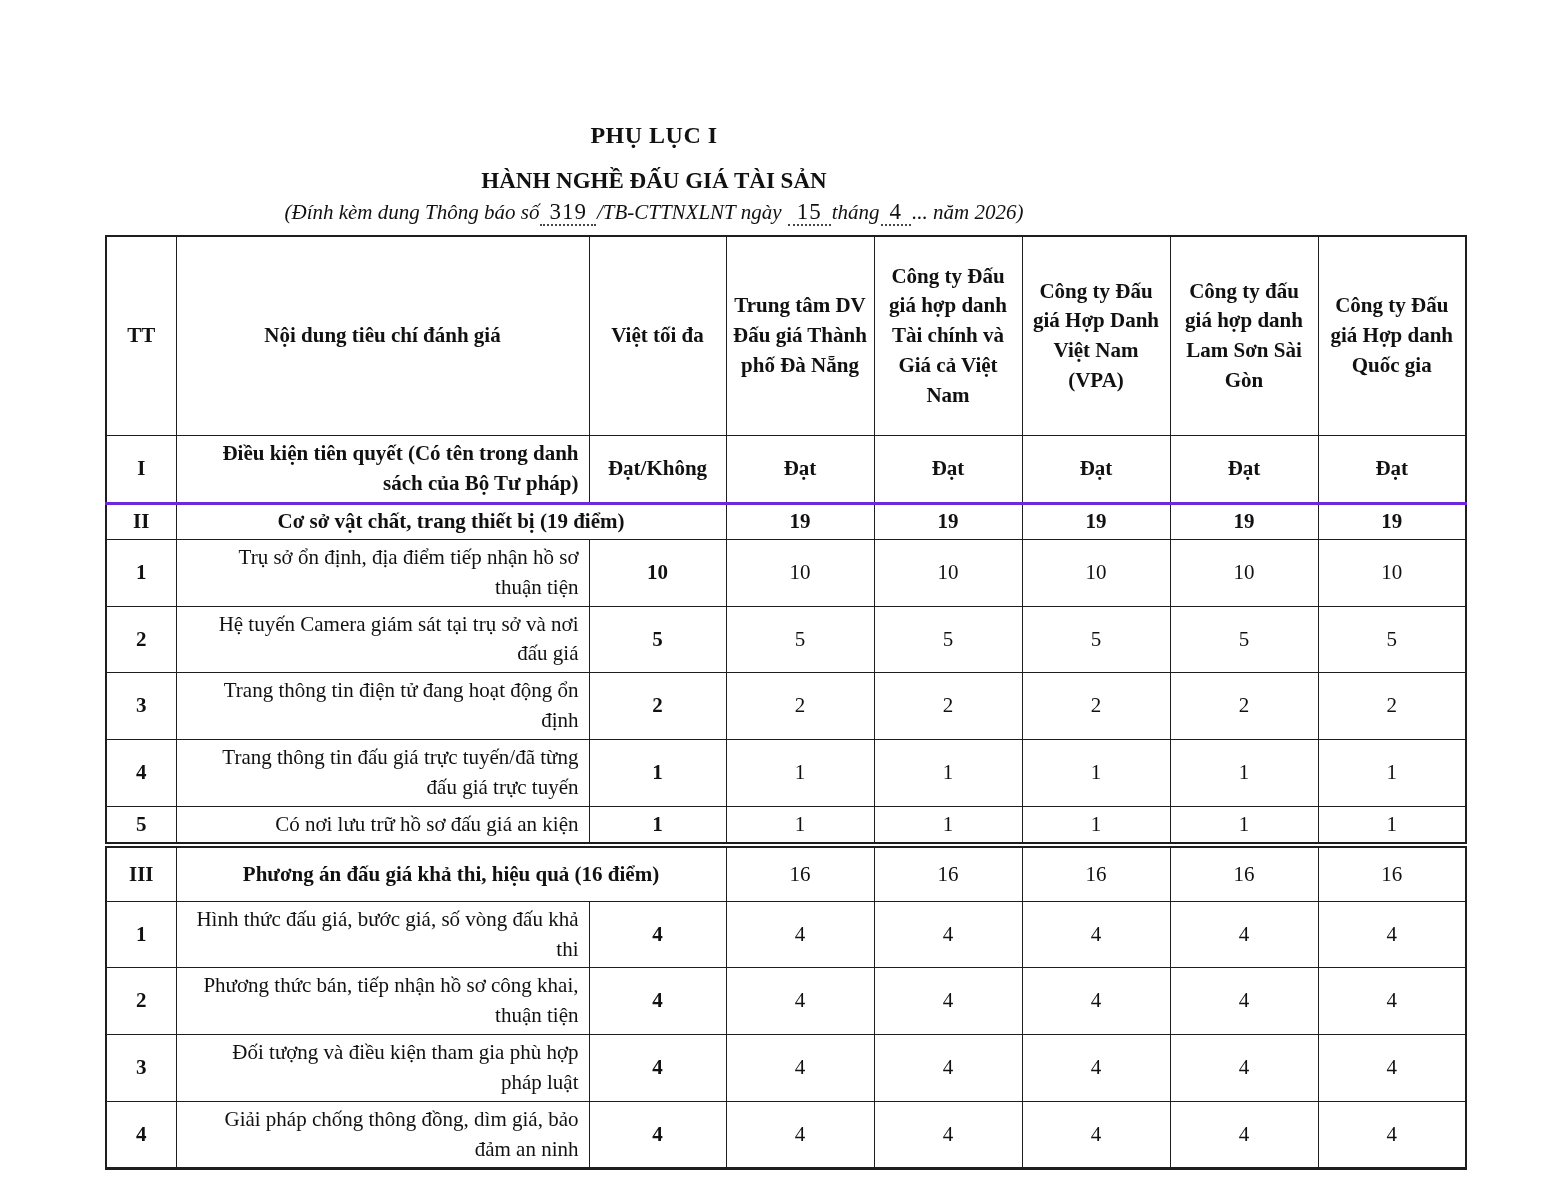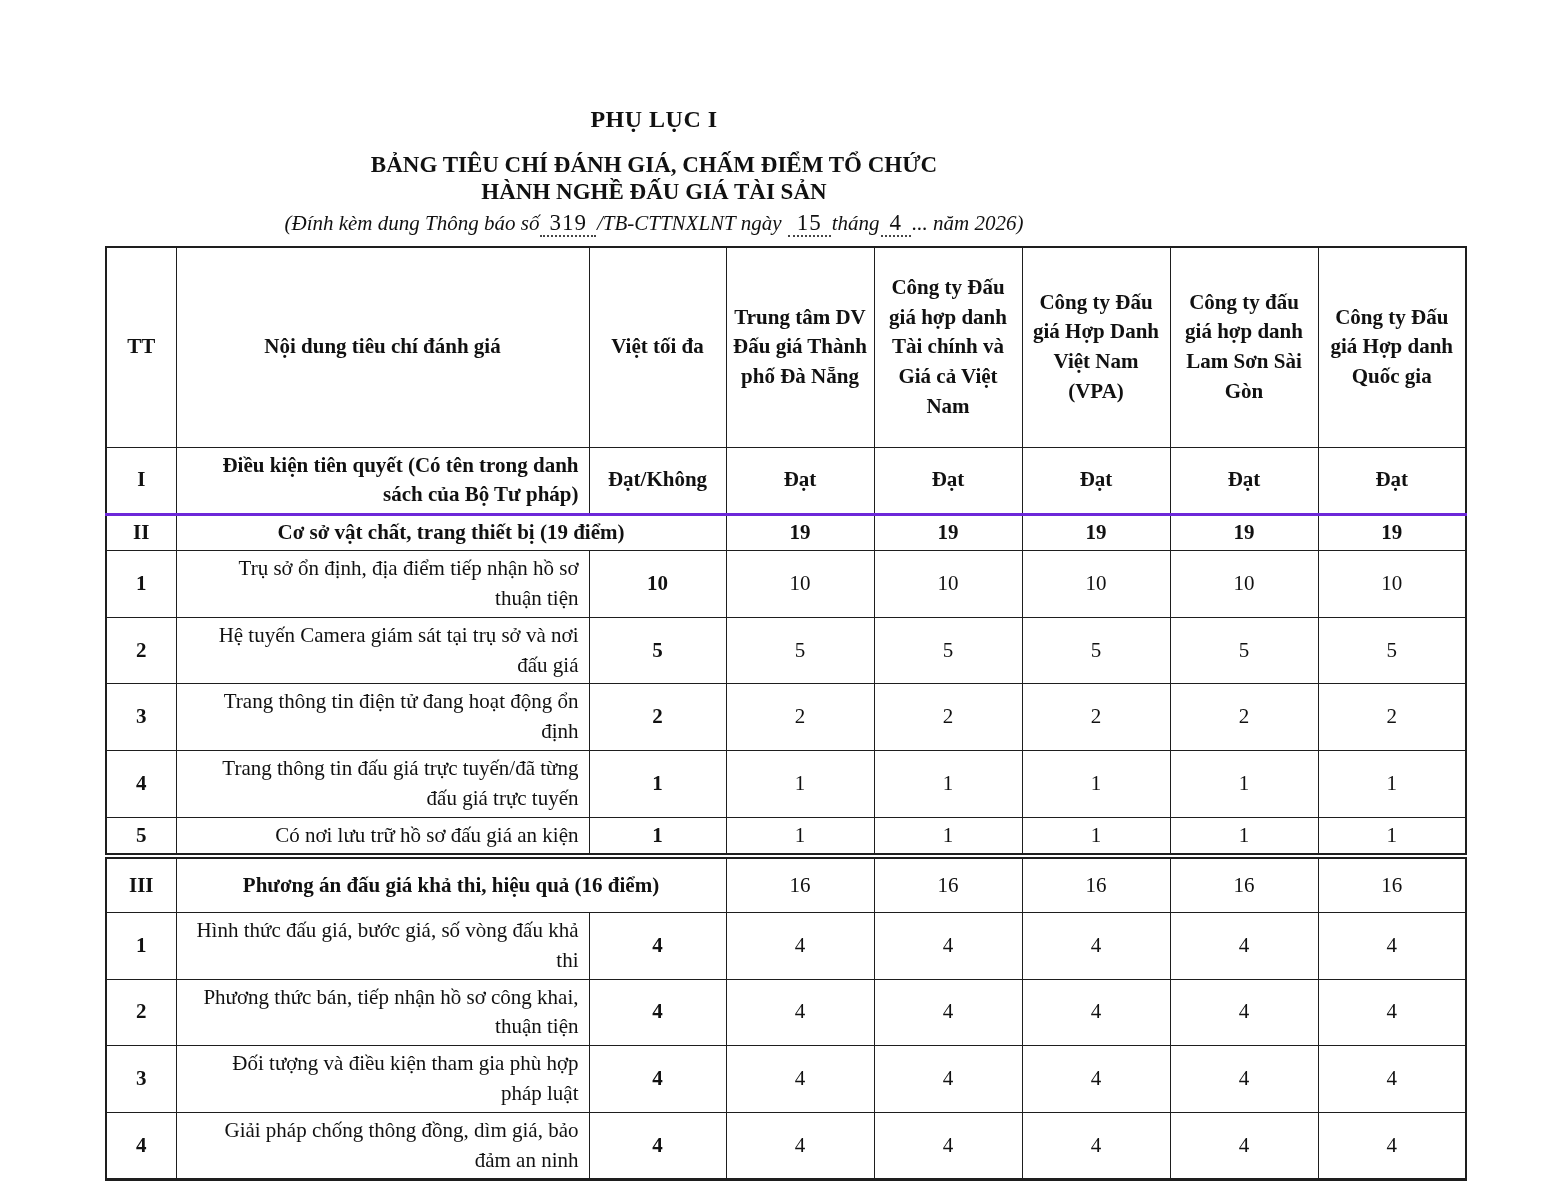--- a/index.html
+++ b/index.html
@@ -1,21 +1,21 @@
 <!DOCTYPE html>
 <html lang="vi"><head>
 <meta charset="utf-8">
 <style>
   html,body{margin:0;padding:0;}
   body{
     width:1553px;height:1200px;overflow:hidden;background:#ffffff;
     font-family:"Liberation Serif","DejaVu Serif",serif;color:#111;
   }
   .page{position:relative;width:1553px;height:1200px;background:#fff;}
-  .doc{position:absolute;left:105px;top:106px;width:1098px;}
+  .doc{position:absolute;left:105px;top:122px;width:1098px;}
 
   .title-block{text-align:center;}
   .h-title{font-size:24px;font-weight:bold;margin:0 0 18px 0;letter-spacing:.5px;}
   .h-sub{font-size:23px;font-weight:bold;margin:0;line-height:1.18;}
   .h-note{font-size:21px;font-style:italic;margin:4px 0 0 0;line-height:1.25;}
   .fillnum{
     font-style:normal;font-size:23px;letter-spacing:1px;
     border-bottom:2px dotted #444;padding:0 9px;margin:0 1px;
   }
 
@@ -46,21 +46,20 @@
   tr.last td{border-bottom:3px solid #1e1e1e;}
 </style>
 </head>
 <body>
 
 <div class="page">
   <div class="doc">
 
     <div class="title-block">
       <p class="h-title">PHỤ LỤC I</p>
-      <p class="h-sub">BẢNG TIÊU CHÍ ĐÁNH GIÁ, CHẤM ĐIỂM TỔ CHỨC</p>
       <p class="h-sub">HÀNH NGHỀ ĐẤU GIÁ TÀI SẢN</p>
       <p class="h-note"><span>(Đính kèm dung Thông báo số</span><span class="fillnum">319</span><span>/TB-CTTNXLNT ngày</span> <span class="fillnum">15</span><span>tháng</span><span class="fillnum">4</span><span>... năm 2026)</span></p>
     </div>
 
     <table class="main">
       <colgroup>
         <col style="width:70px">
           <col style="width:413px">
           <col style="width:137px">
         <col style="width:148px">

